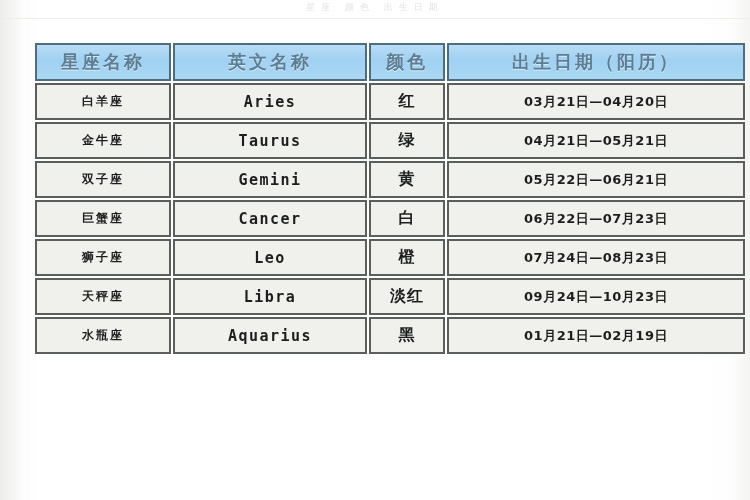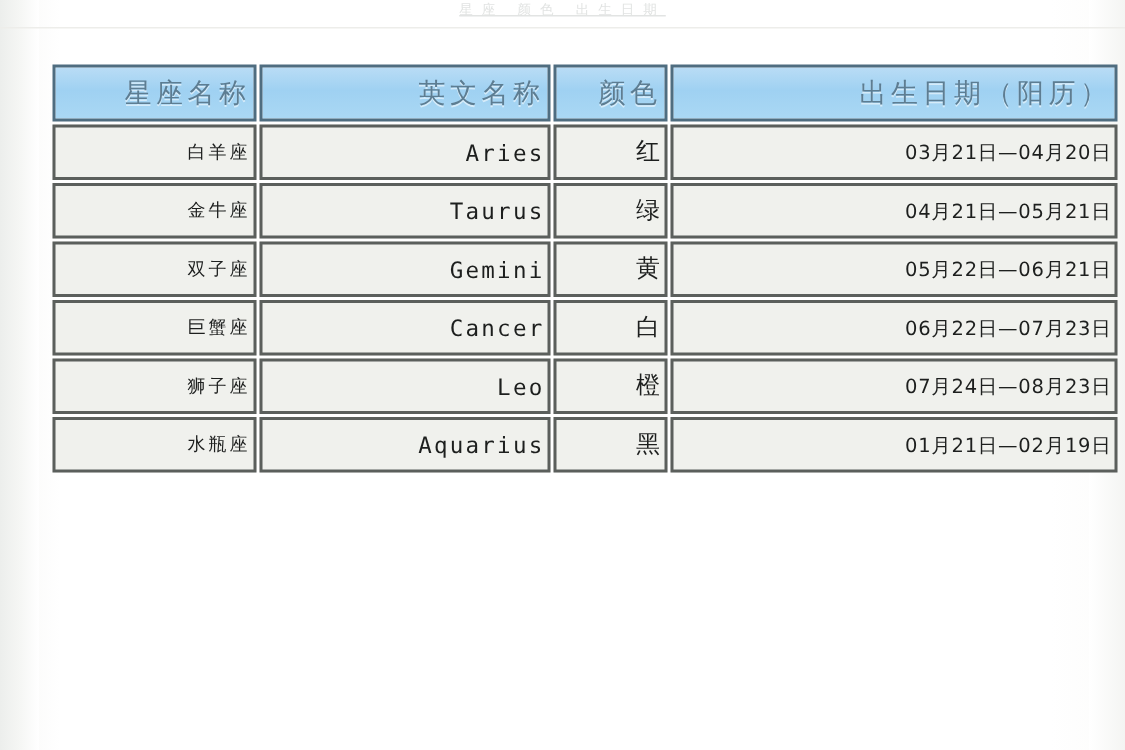--- a/index.html
+++ b/index.html
@@ -31,21 +31,20 @@
     height: 14px;
     color: #e2e4e3;
     font-size: 9px;
     letter-spacing: 6px;
     text-align: center;
     line-height: 14px;
     white-space: nowrap;
     overflow: hidden;
     filter: blur(0.4px);
     user-select: none;
-    text-decoration: underline;
   }
 
   #top-rule {
     position: absolute;
     left: 0;
     top: 18px;
     width: 750px;
     height: 1px;
     background: #ededea;
   }
@@ -76,25 +75,25 @@
     border-collapse: separate;
     border-spacing: 2px 2px;
     width: 684px;
     table-layout: fixed;
   }
 
   table.zodiac th,
   table.zodiac td {
     border: 2px solid #5b5f5c;
     background: #f0f1ed;
-    text-align: right;
+    text-align: center;
     vertical-align: middle;
     height: 33px;
     padding: 0 2px;
-    font-weight: normal;
+    font-weight: bold;
     color: #1d1f1e;
     white-space: nowrap;
     overflow: hidden;
   }
 
   table.zodiac thead th {
     background: linear-gradient(to bottom, #b9dcf5 0%, #9fd1f2 45%, #aad8f4 100%);
     border: 2px solid #4f6d80;
     color: #5d7d92;
     height: 34px;
@@ -186,20 +185,26 @@
             <td class="cell-color col-color">白</td>
             <td class="cell-date col-date">06月22日—07月23日</td>
           </tr>
           <tr>
             <td class="cell-name col-name">狮子座</td>
             <td class="cell-en col-en">Leo</td>
             <td class="cell-color col-color">橙</td>
             <td class="cell-date col-date">07月24日—08月23日</td>
           </tr>
           <tr>
+            <td class="cell-name col-name">天秤座</td>
+            <td class="cell-en col-en">Libra</td>
+            <td class="cell-color col-color">淡红</td>
+            <td class="cell-date col-date">09月24日—10月23日</td>
+          </tr>
+          <tr>
             <td class="cell-name col-name">水瓶座</td>
             <td class="cell-en col-en">Aquarius</td>
             <td class="cell-color col-color">黑</td>
             <td class="cell-date col-date">01月21日—02月19日</td>
           </tr>
         </tbody>
     </table>
   </div>
 
 </div>

